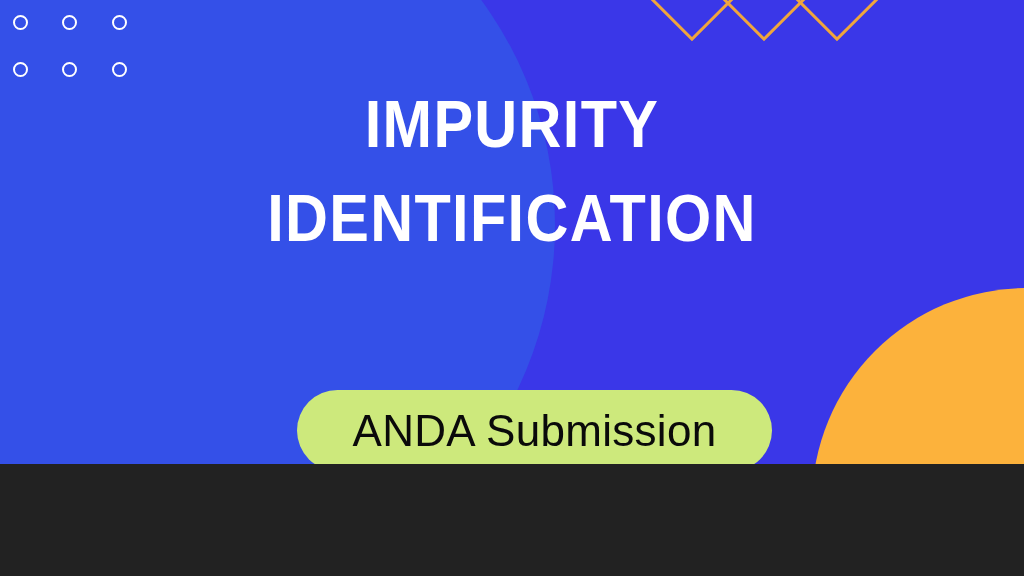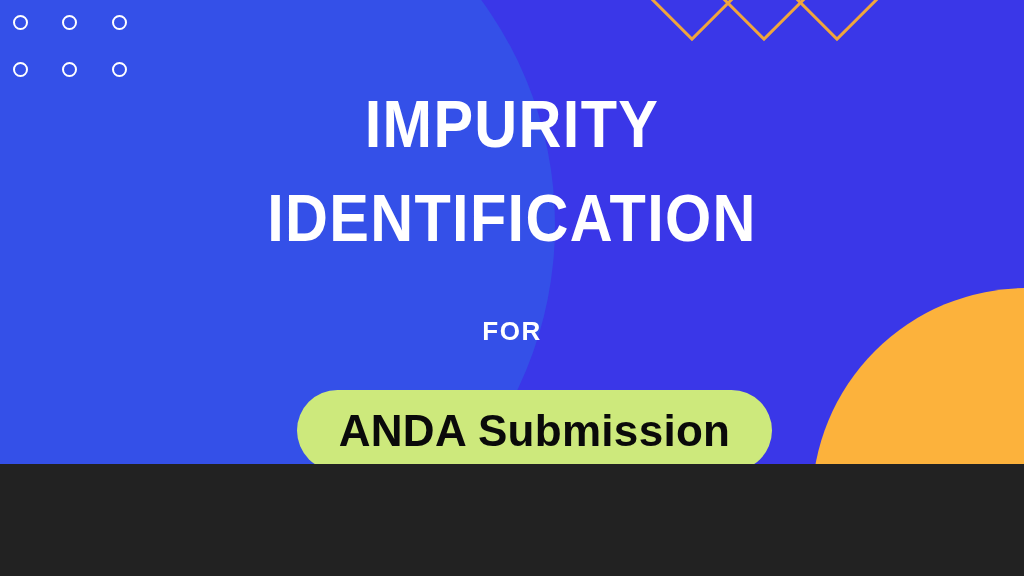--- a/index.html
+++ b/index.html
@@ -128,21 +128,21 @@
     height: 81px;
     border-radius: 41px;
     background: #CDE97C;
     display: flex;
     align-items: center;
     justify-content: center;
   }
   .pill-text {
     color: #0A0A0A;
     font-size: 44px;
-    font-weight: 700;
+    font-weight: 400;
     letter-spacing: 0.3px;
     white-space: nowrap;
   }
 </style>
 </head>
 <body>
 
 <div id="slide">
 
   <div class="blob-left"></div>
@@ -162,19 +162,18 @@
     <span class="diamond" style="left:0px;"></span>
     <span class="diamond" style="left:72px;"></span>
     <span class="diamond" style="left:145px;"></span>
   </div>
 
   <div class="headline">
     <span class="headline-line">IMPURITY</span>
     <span class="headline-line">IDENTIFICATION</span>
   </div>
 
-  <div class="for-label">FOR</div>
 
   <div class="pill">
     <span class="pill-text">ANDA Submission</span>
   </div>
 
 </div>
 
 </body></html>

